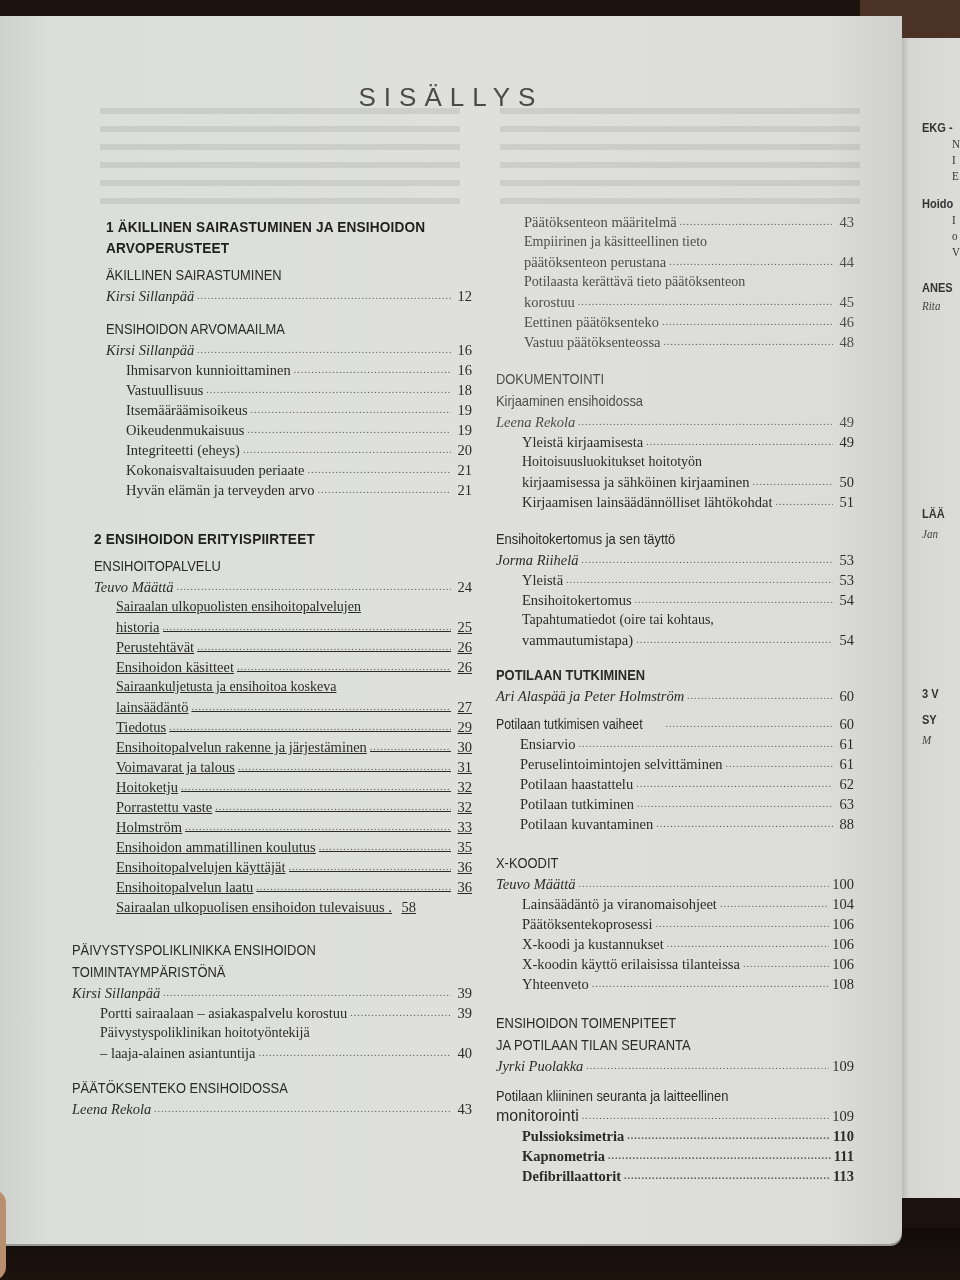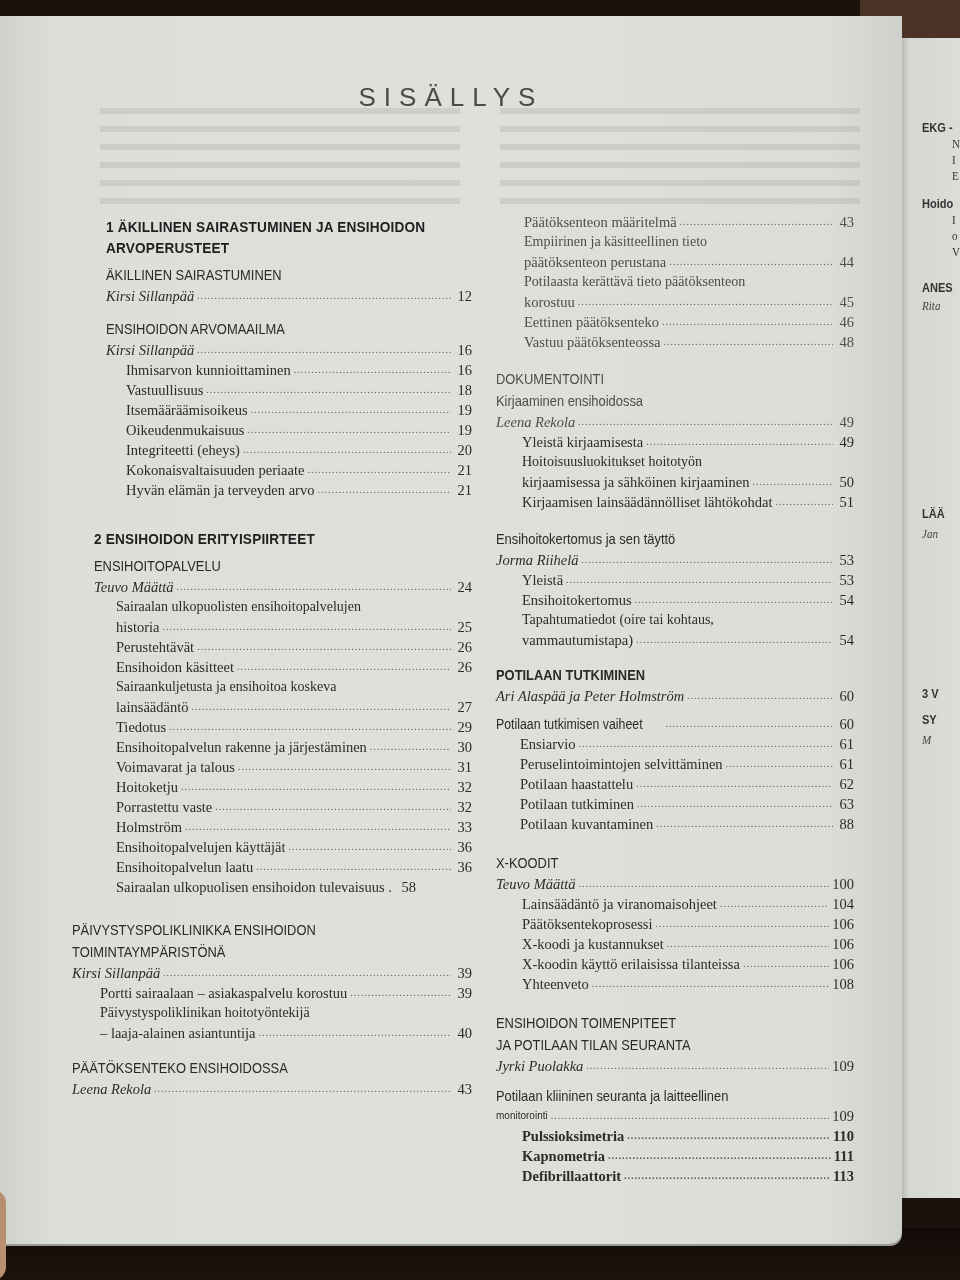--- a/index.html
+++ b/index.html
@@ -175,21 +175,21 @@
 
     <div style="padding-left:32px;">
       <div class="sec big">2 ENSIHOIDON ERITYISPIIRTEET</div>
       <div class="gap-s"></div>
       <div class="sub">ENSIHOITOPALVELU</div>
       <div class="row author">
         <span class="lbl">Teuvo Määttä</span>
         <span class="dots"></span>
         <span class="pg">24</span>
       </div>
-      <div style="padding-left:22px;">
+      <div style="padding-left:22px;text-decoration:underline;">
         <div class="line">Sairaalan ulkopuolisten ensihoitopalvelujen</div>
         <div class="row">
             <span class="lbl">historia</span>
             <span class="dots"></span>
             <span class="pg">25</span>
           </div>
         <div class="row">
             <span class="lbl">Perustehtävät</span>
             <span class="dots"></span>
             <span class="pg">26</span>
@@ -227,20 +227,25 @@
           </div>
         <div class="row">
             <span class="lbl">Porrastettu vaste</span>
             <span class="dots"></span>
             <span class="pg">32</span>
           </div>
         <div class="row">
             <span class="lbl">Holmström</span>
             <span class="dots"></span>
             <span class="pg">33</span>
+          </div>
+        <div class="row">
+            <span class="lbl">Ensihoidon ammatillinen koulutus</span>
+            <span class="dots"></span>
+            <span class="pg">35</span>
           </div>
         <div class="row">
             <span class="lbl">Ensihoitopalvelujen käyttäjät</span>
             <span class="dots"></span>
             <span class="pg">36</span>
           </div>
         <div class="row">
             <span class="lbl">Ensihoitopalvelun laatu</span>
             <span class="dots"></span>
             <span class="pg">36</span>
@@ -451,21 +456,21 @@
       <div class="sub">ENSIHOIDON TOIMENPITEET</div>
       <div class="sub">JA POTILAAN TILAN SEURANTA</div>
       <div class="row author">
         <span class="lbl">Jyrki Puolakka</span>
         <span class="dots"></span>
         <span class="pg">109</span>
       </div>
       <div style="height:10px;"></div>
       <div class="line" style="font-family:'Liberation Sans',sans-serif; font-size:15px; transform:scaleX(0.86); transform-origin:left;">Potilaan kliininen seuranta ja laitteellinen</div>
       <div class="row">
-        <span class="lbl" style="font-family:'Liberation Sans',sans-serif; font-size:10px;">monitorointi</span>
+        <span class="lbl" style="font-family:'Liberation Sans',sans-serif; font-size:16px;">monitorointi</span>
         <span class="dots"></span>
         <span class="pg">109</span>
       </div>
       <div style="padding-left:26px;font-weight:bold;">
         <div class="row">
             <span class="lbl">Pulssioksimetria</span>
             <span class="dots"></span>
             <span class="pg">110</span>
           </div>
         <div class="row">

